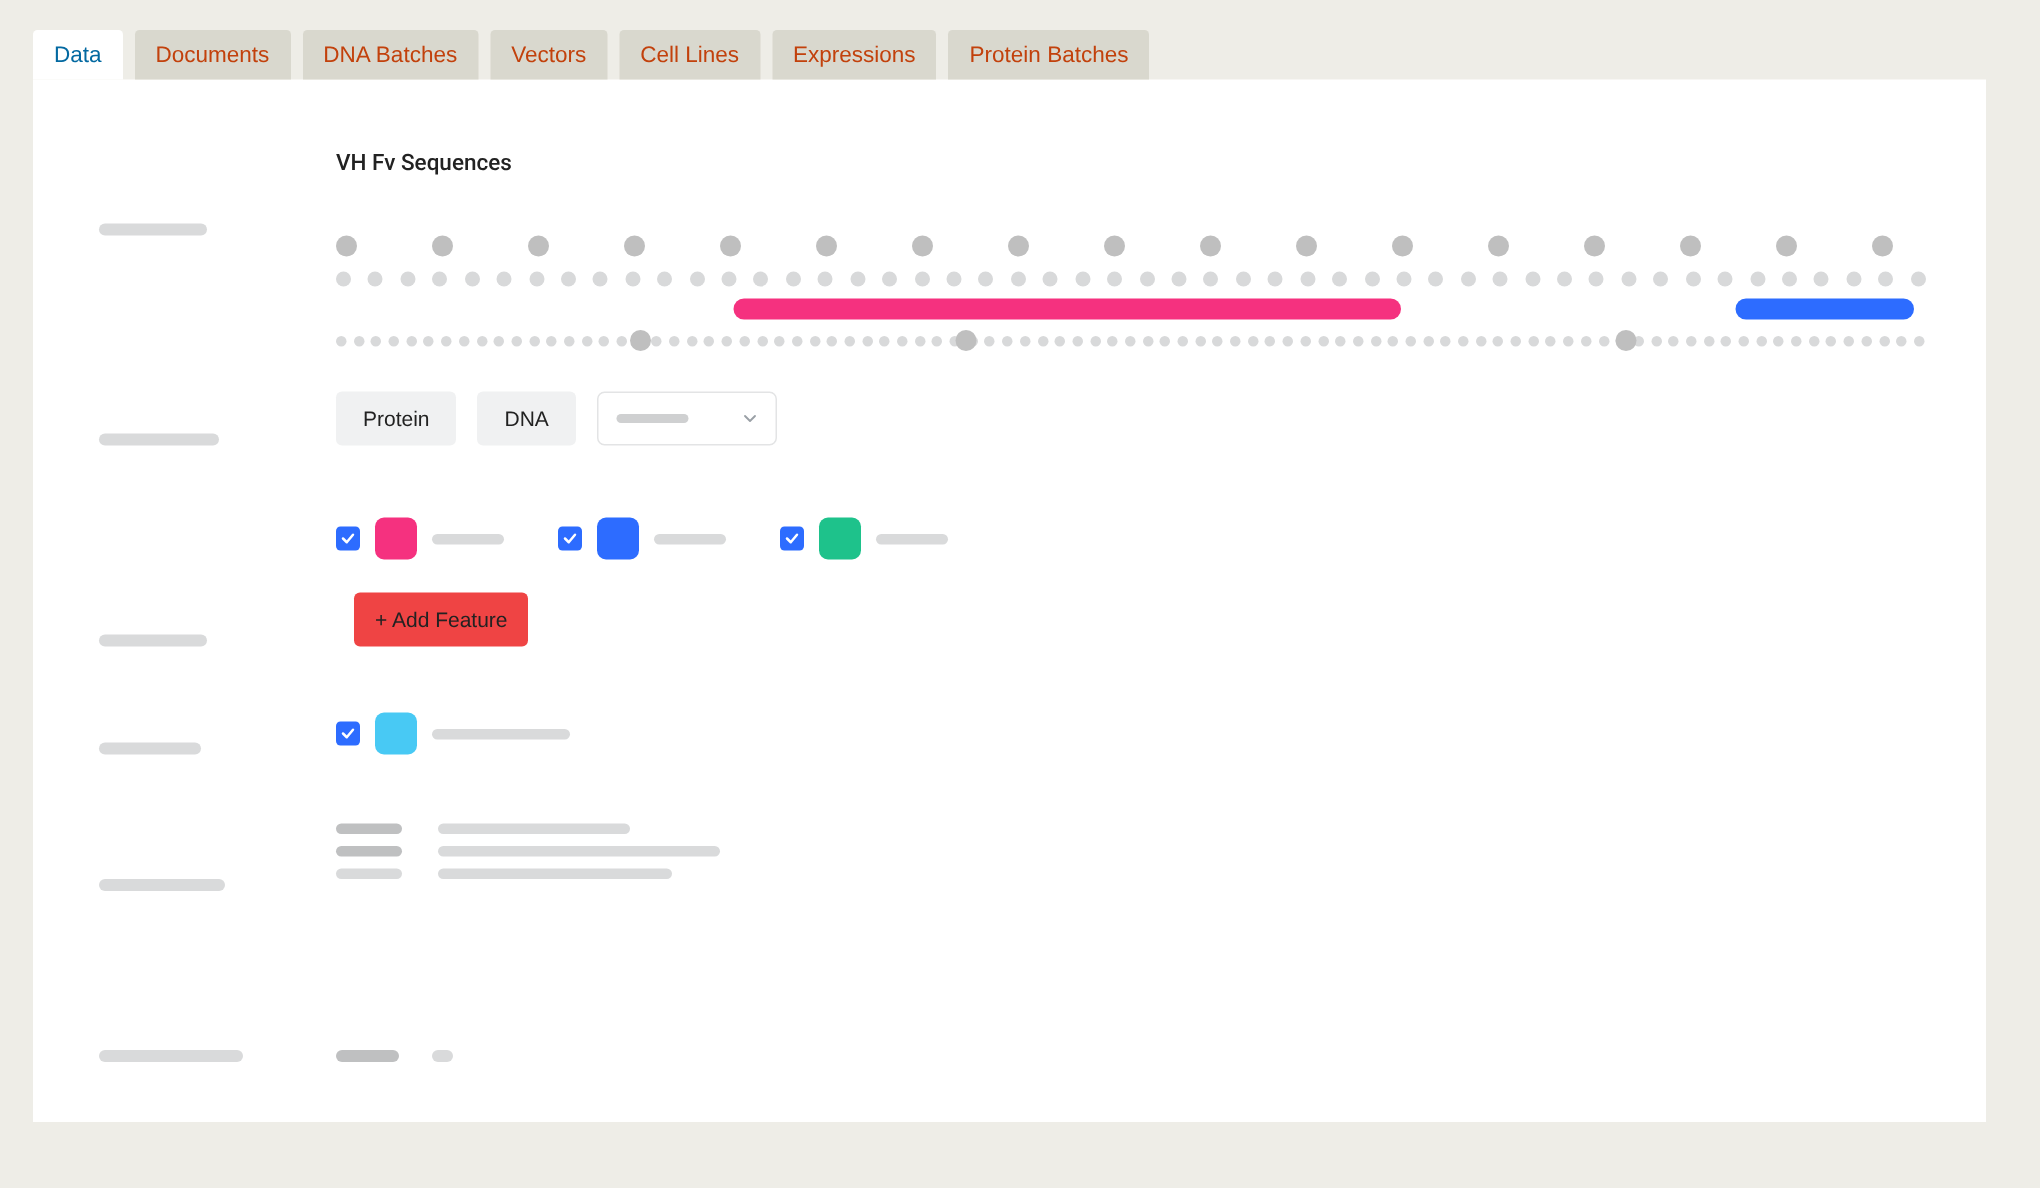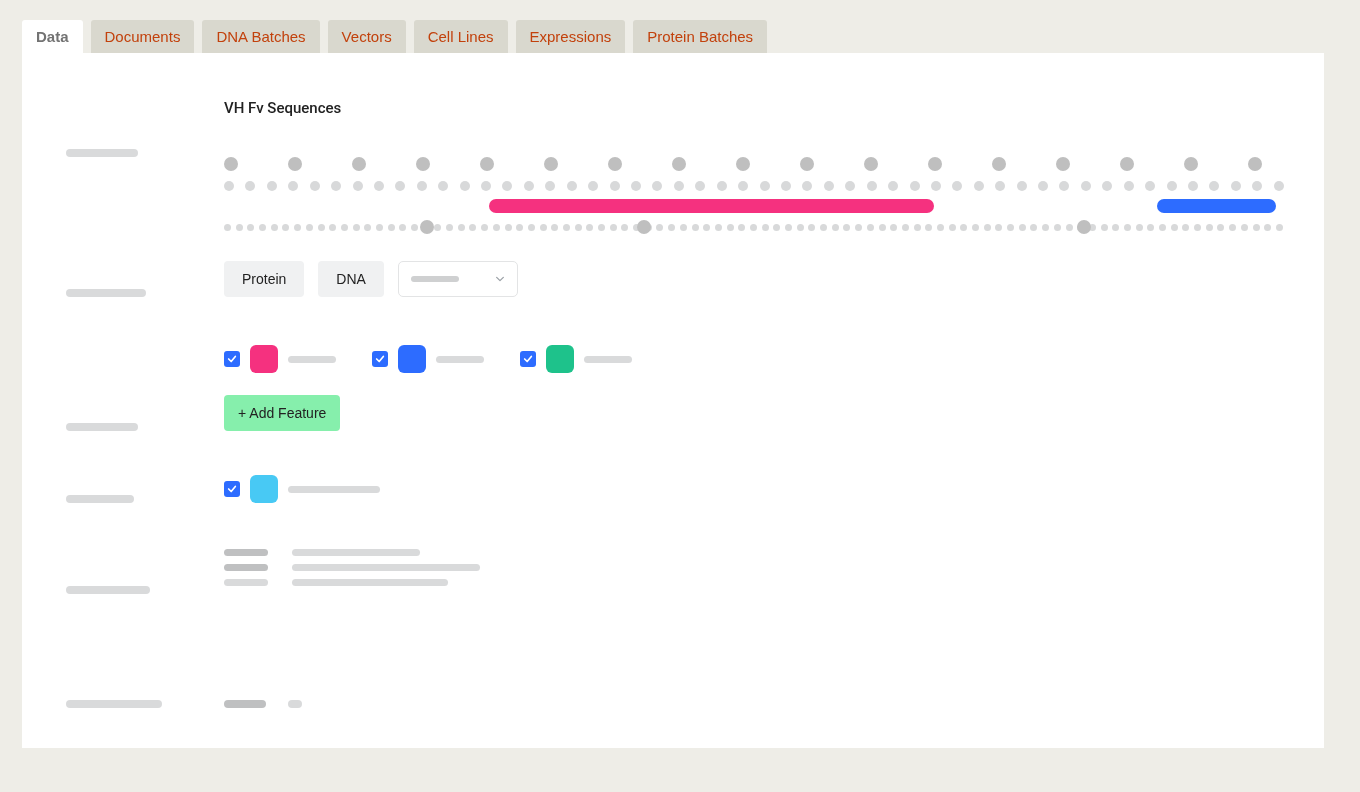--- a/index.html
+++ b/index.html
@@ -28,22 +28,21 @@
     padding: 8px 14px;
     background: #d9d8ce;
     border-radius: 3px 3px 0 0;
     font-size: 15px;
     color: #c2410c;
     cursor: pointer;
     border: none;
   }
   .tab.active {
     background: #ffffff;
-    color: #737373;
-    font-weight: bold;
+    color: #0369a1;
   }
   .panel {
     background: #fff;
     width: 100%;
     min-height: 682px;
     padding: 46px 40px 40px 44px;
   }
   .content-row {
     display: flex;
     align-items: flex-end;
@@ -127,27 +126,28 @@
     width:16px;height:16px;border-radius:3px;background:#2d6cff;display:flex;align-items:center;justify-content:center;flex:0 0 auto;
   }
   .cb svg { width:10px;height:10px; }
   .swatch { width:28px;height:28px;border-radius:6px;flex:0 0 auto; }
   .swatch-pink{background:#f5317f;}
   .swatch-blue{background:#2d6cff;}
   .swatch-green{background:#1ec28b;}
   .swatch-cyan{background:#48c9f4;}
 
   .soft-btn {
-    background:#86efac;
+    background:#ef4444;
     border:none;
     border-radius:4px;
     padding:10px 14px;
     font-size:14px;
     color:#222;
     cursor:pointer;
+    margin-left:12px;
   }
 
   .info-lines { margin-top:2px; }
   .info-line { display:flex; gap:24px; margin-bottom:8px; align-items:center;}
   .info-key { width:44px; }
 
   .spacer-56{height:56px;}
   .spacer-48{height:48px;}
   .spacer-44{height:44px;}
 </style>

